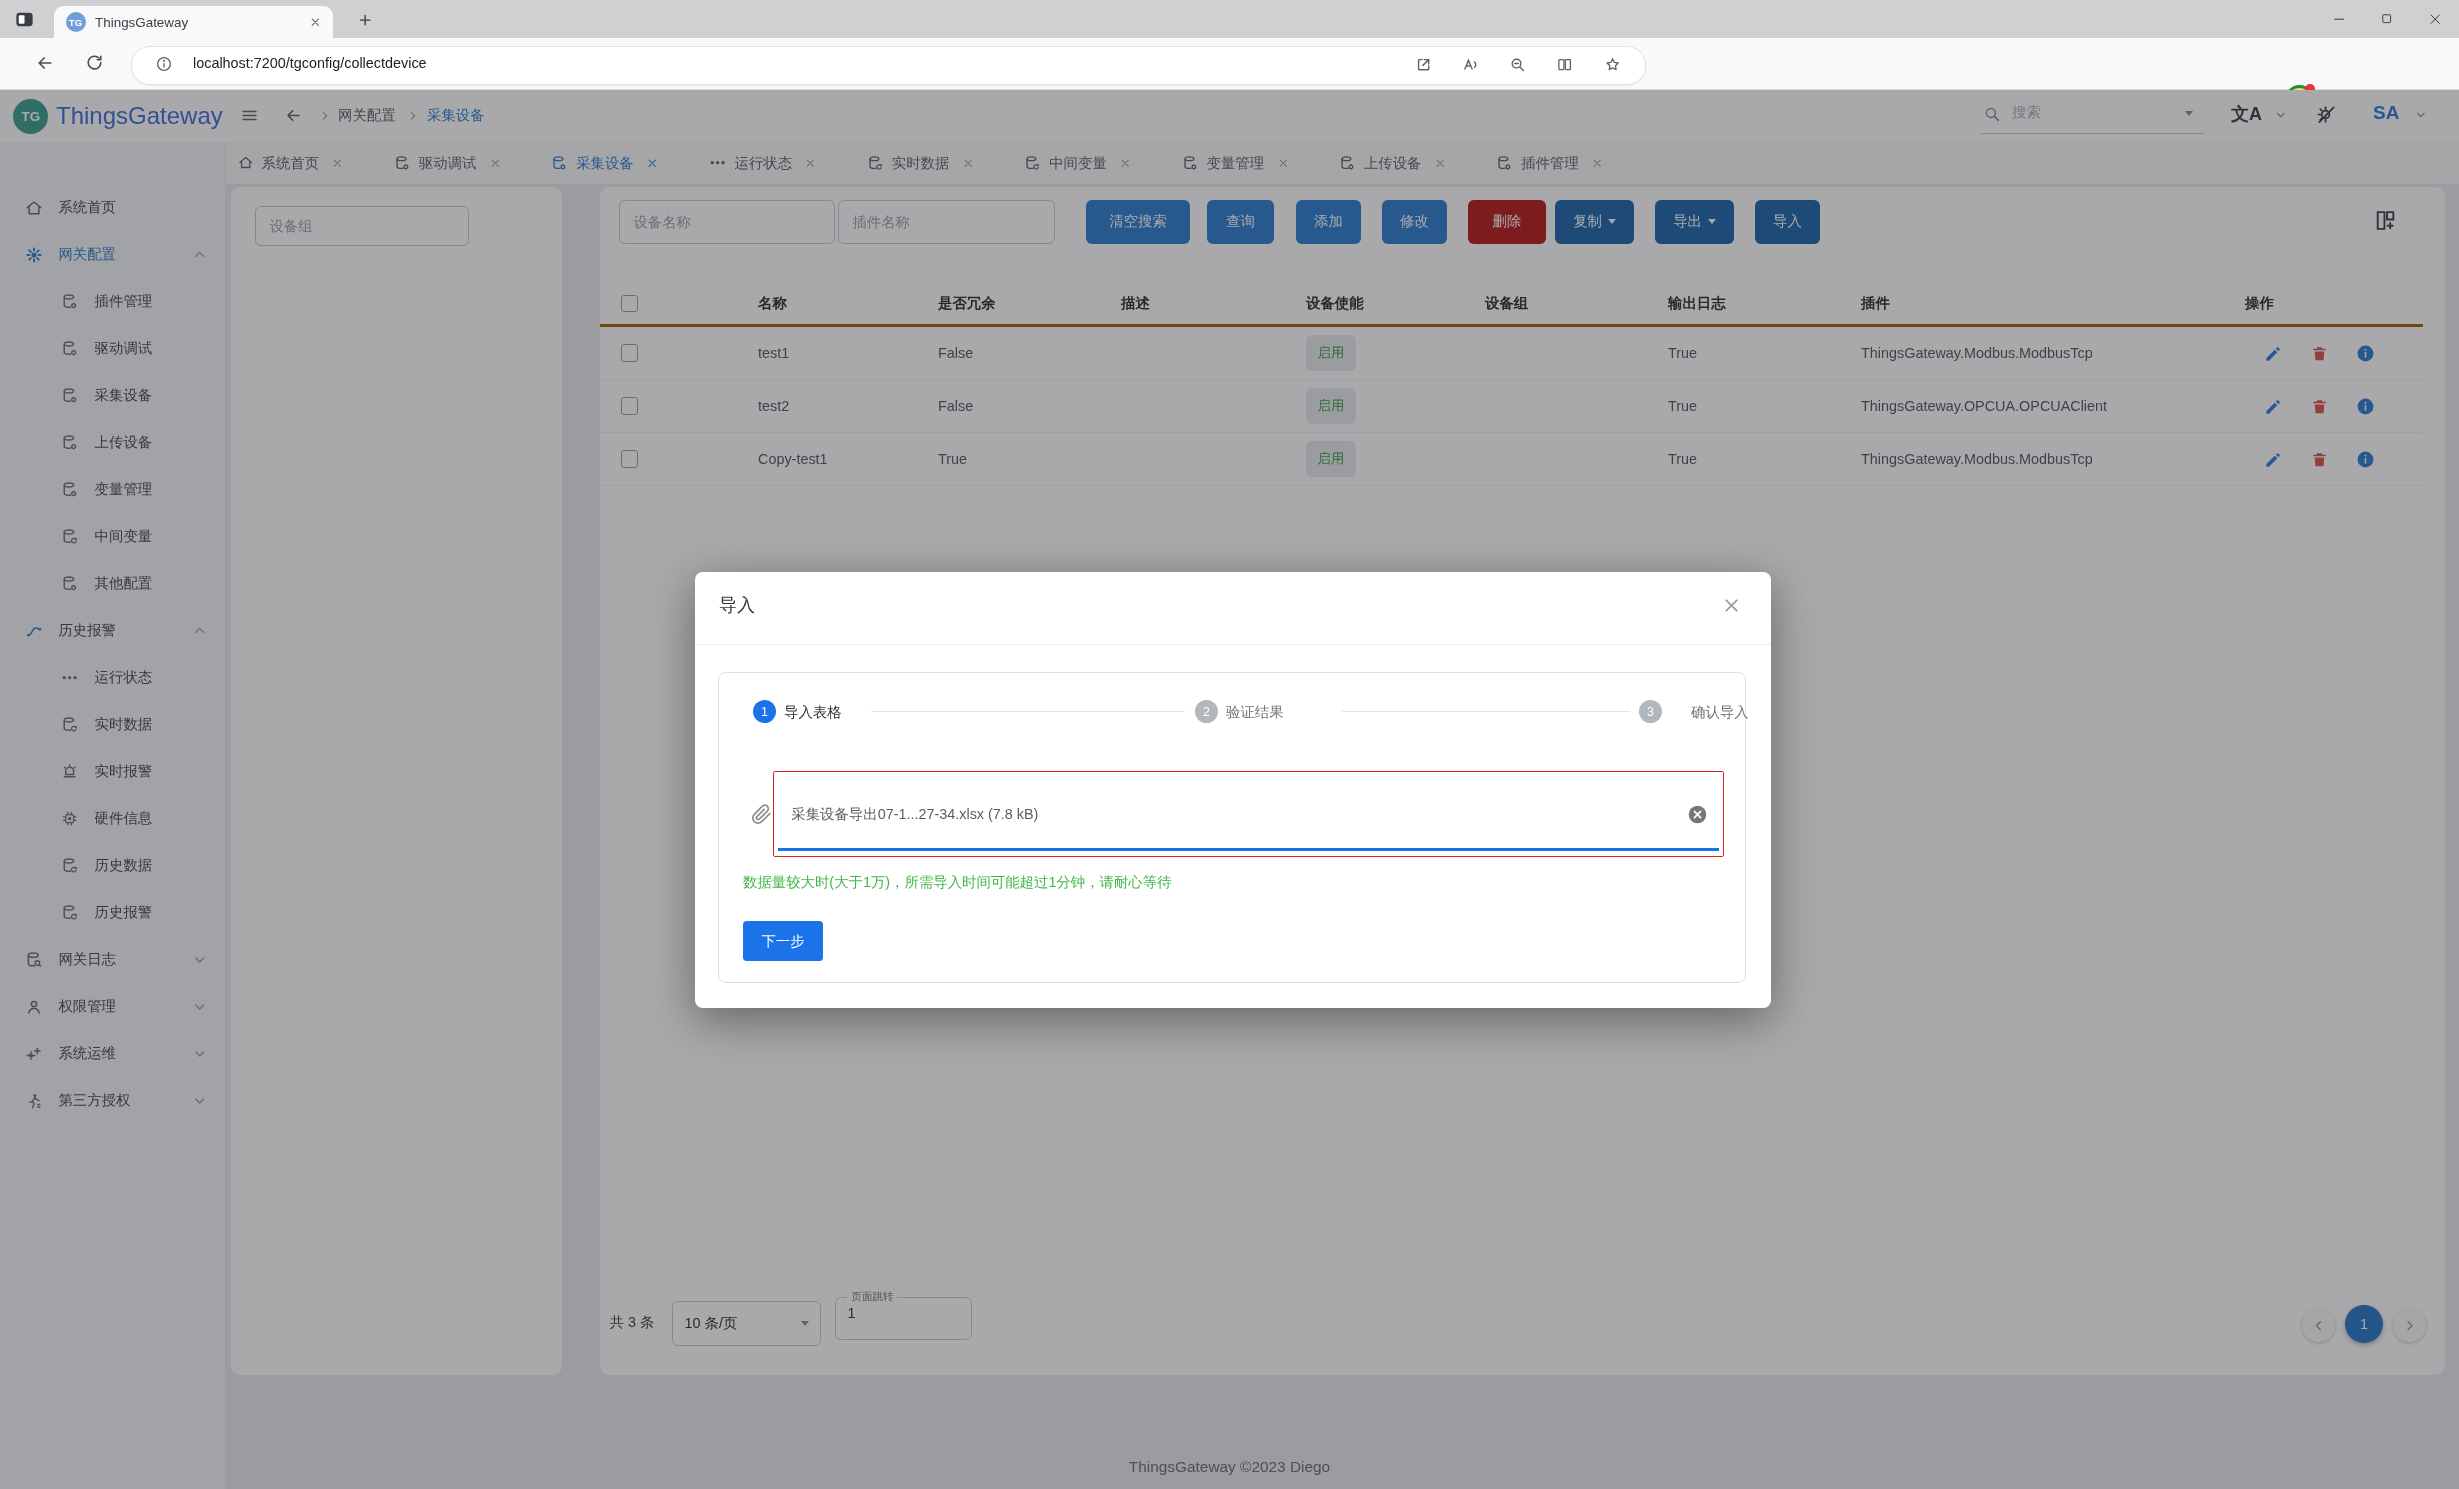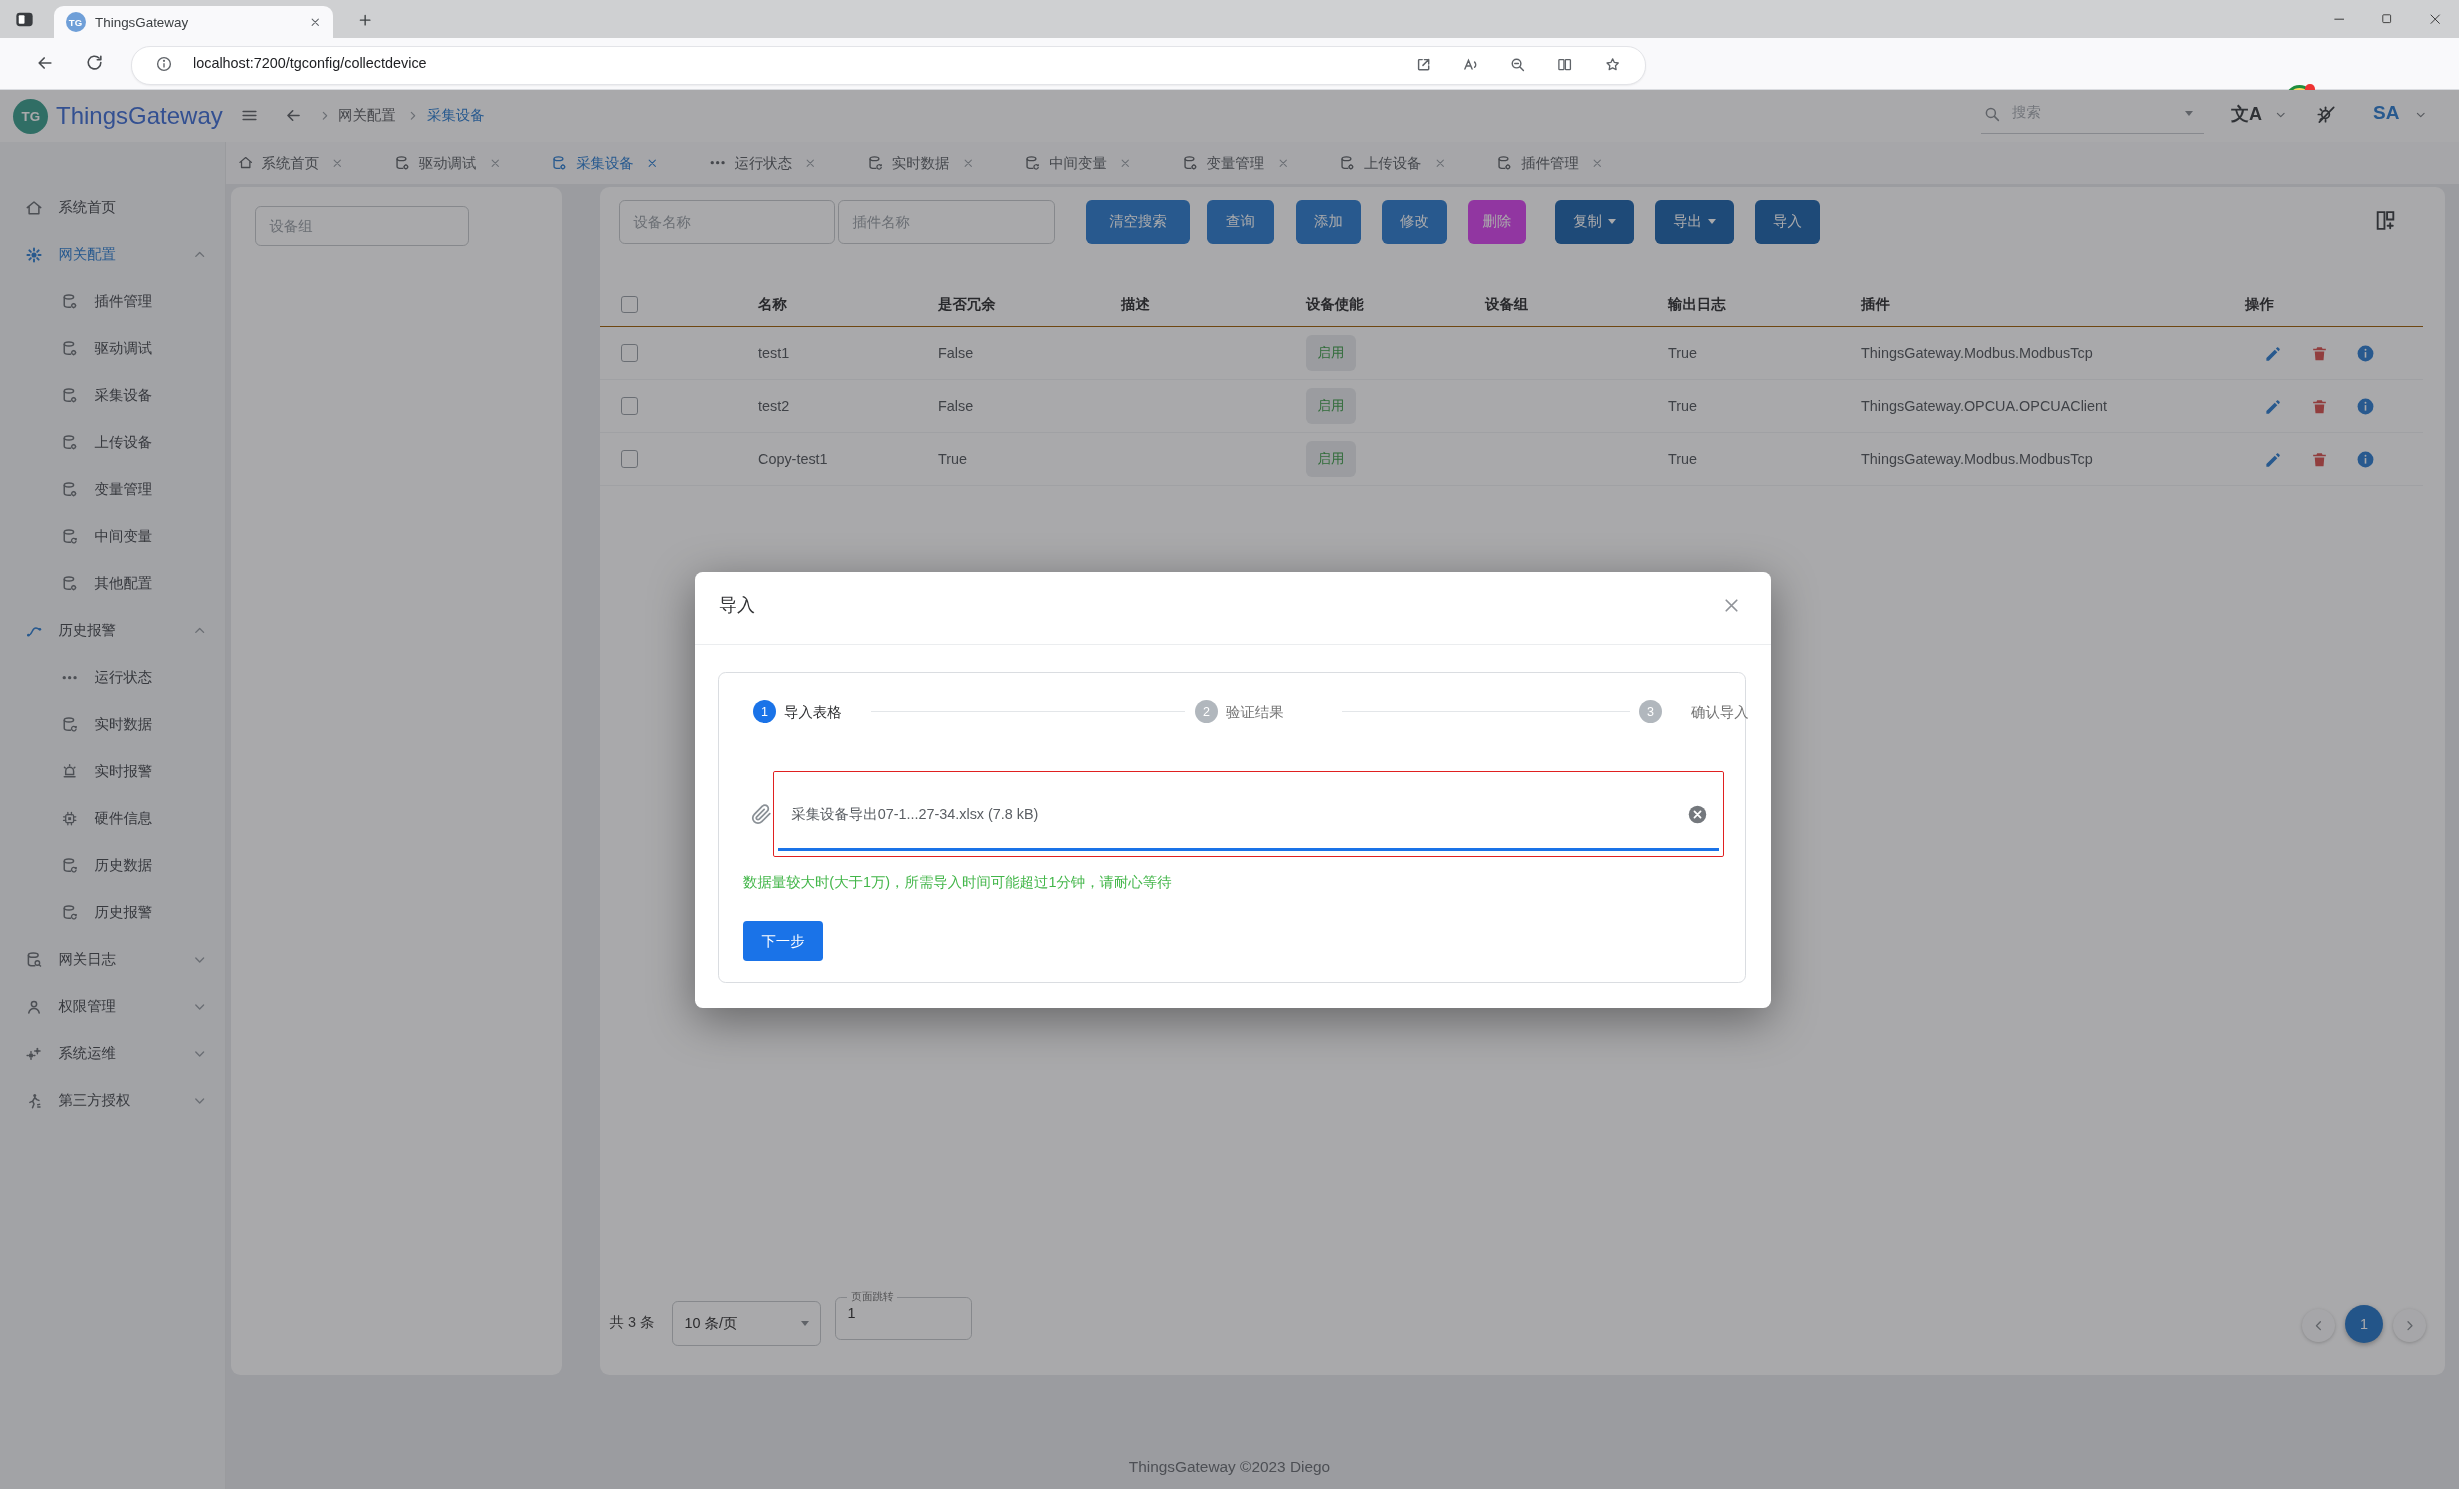--- a/index.html
+++ b/index.html
@@ -62,21 +62,21 @@
   .cardR{position:absolute;left:600px;top:97px;width:1845px;height:1188px;background:#fff;border-radius:9.6px;}
   .tin{border:1px solid #c7cacd;border-radius:5.8px;background:#fff;box-sizing:border-box;
     font-size:14.4px;color:#333;padding:0 13.4px;outline:none;font-family:inherit;}
   .tin::placeholder{color:#9ba1a7;}
   .btn{position:absolute;top:12.5px;height:44px;border:none;border-radius:5.8px;color:#fff;font-size:14.4px;
     font-family:inherit;display:flex;align-items:center;justify-content:center;gap:5.8px;box-sizing:border-box;}
   .caret{width:0;height:0;border-left:4.8px solid transparent;border-right:4.8px solid transparent;border-top:5.8px solid currentColor;display:inline-block;}
 
   .tgrid{display:grid;grid-template-columns:137px 180px 183px 185px 179px 183px 193px 384px 177px;
     align-items:center;padding-left:21px;box-sizing:border-box;}
-  .thead{position:absolute;left:0;top:96px;width:1823px;height:44px;border-bottom:1px solid #a16207;
+  .thead{position:absolute;left:0;top:96px;width:1823px;height:44px;border-bottom:3px solid #a16207;
     font-size:14.4px;font-weight:bold;color:#303133;}
   .trow{position:absolute;left:0;width:1823px;height:53px;border-bottom:1px solid #f0f2f4;font-size:14.4px;color:#55595e;}
   .cb{width:17.3px;height:17.3px;border:1.9px solid #9aa0a6;border-radius:2.9px;background:#fff;box-sizing:border-box;}
   .pill{display:inline-block;padding:8.6px 11.5px;background:#e9ebed;border-radius:5.8px;color:#3e9d4a;font-size:13.4px;}
   .rowic{width:19px;height:19px;}
   .acts{display:flex;gap:27px;align-items:center;}
 
   .pgbtn{position:absolute;width:33px;height:33px;border-radius:50%;background:#fbfbfc;
     box-shadow:0 1px 3.8px rgba(0,0,0,.22);display:flex;align-items:center;justify-content:center;color:#8a8f94;}
   .pgcur{position:absolute;width:38px;height:38px;border-radius:50%;background:#2878c8;color:#fff;
@@ -731,21 +731,21 @@
       <input class="tin abs" style="left: 24px; top: 19px; width: 214px; height: 40px;" placeholder="设备组">
     </div>
 
     <div class="cardR">
       <input class="tin abs" style="left: 19px; top: 12.5px; width: 216px; height: 44px;" placeholder="设备名称">
       <input class="tin abs" style="left: 238px; top: 12.5px; width: 217px; height: 44px;" placeholder="插件名称">
       <button class="btn" style="left:486px;width:104px;background:#2f7fd1;">清空搜索</button>
       <button class="btn" style="left:607px;width:67px;background:#2f7fd1;">查询</button>
       <button class="btn" style="left:696px;width:65px;background:#2f7fd1;">添加</button>
       <button class="btn" style="left:782px;width:65px;background:#2f7fd1;">修改</button>
-      <button class="btn" style="left:868px;width:58px;background:#d946ef;">删除</button>
+      <button class="btn" style="left:868px;width:78px;background:#b91c1c;">删除</button>
       <button class="btn" style="left:955px;width:79px;background:#1f66ad;">
         <span>复制</span>
           <span class="caret"></span>
       </button>
       <button class="btn" style="left:1055px;width:79px;background:#1f66ad;">
         <span>导出</span>
           <span class="caret"></span>
       </button>
       <button class="btn" style="left:1155px;width:65px;background:#1f66ad;">导入</button>
       <span class="ico abs" style="left:1773px;top:21px;width:25px;height:25px;color:#3c4043;">

